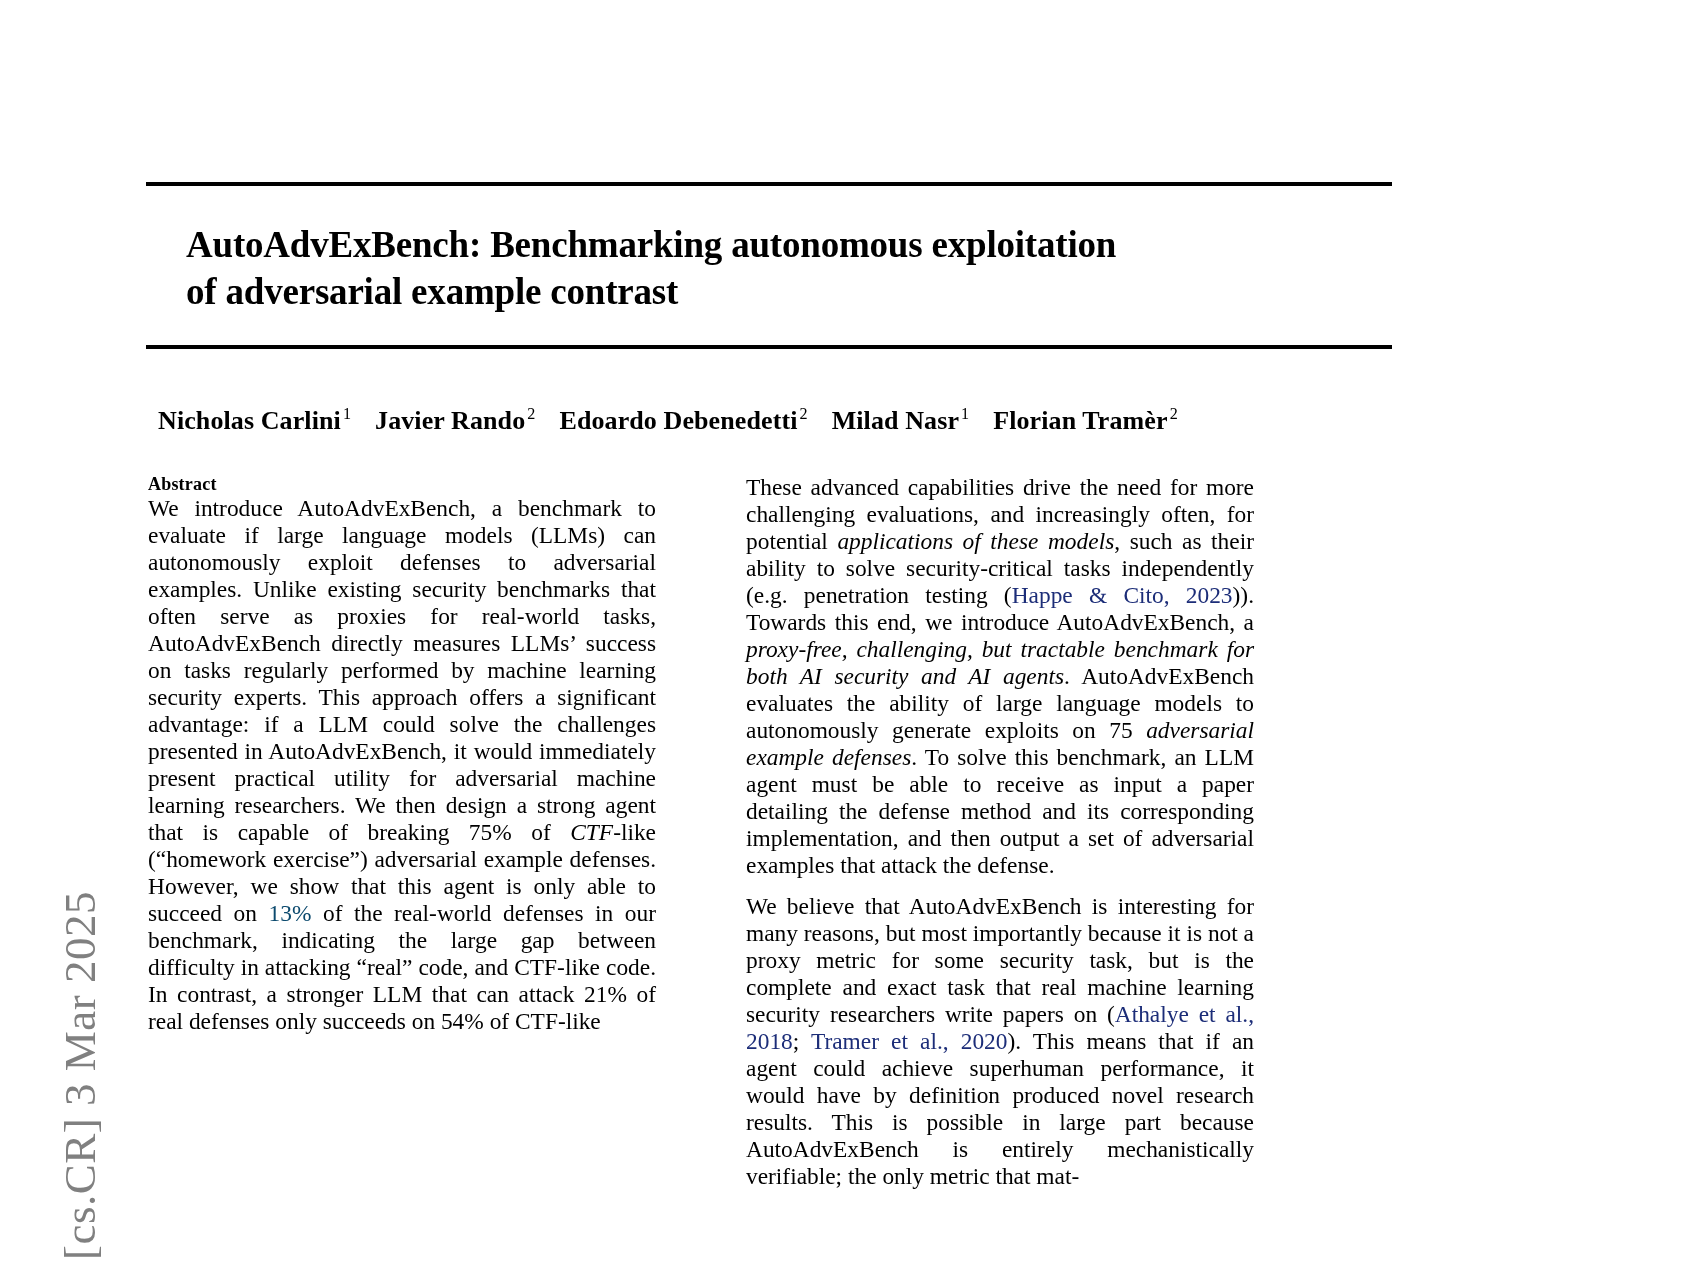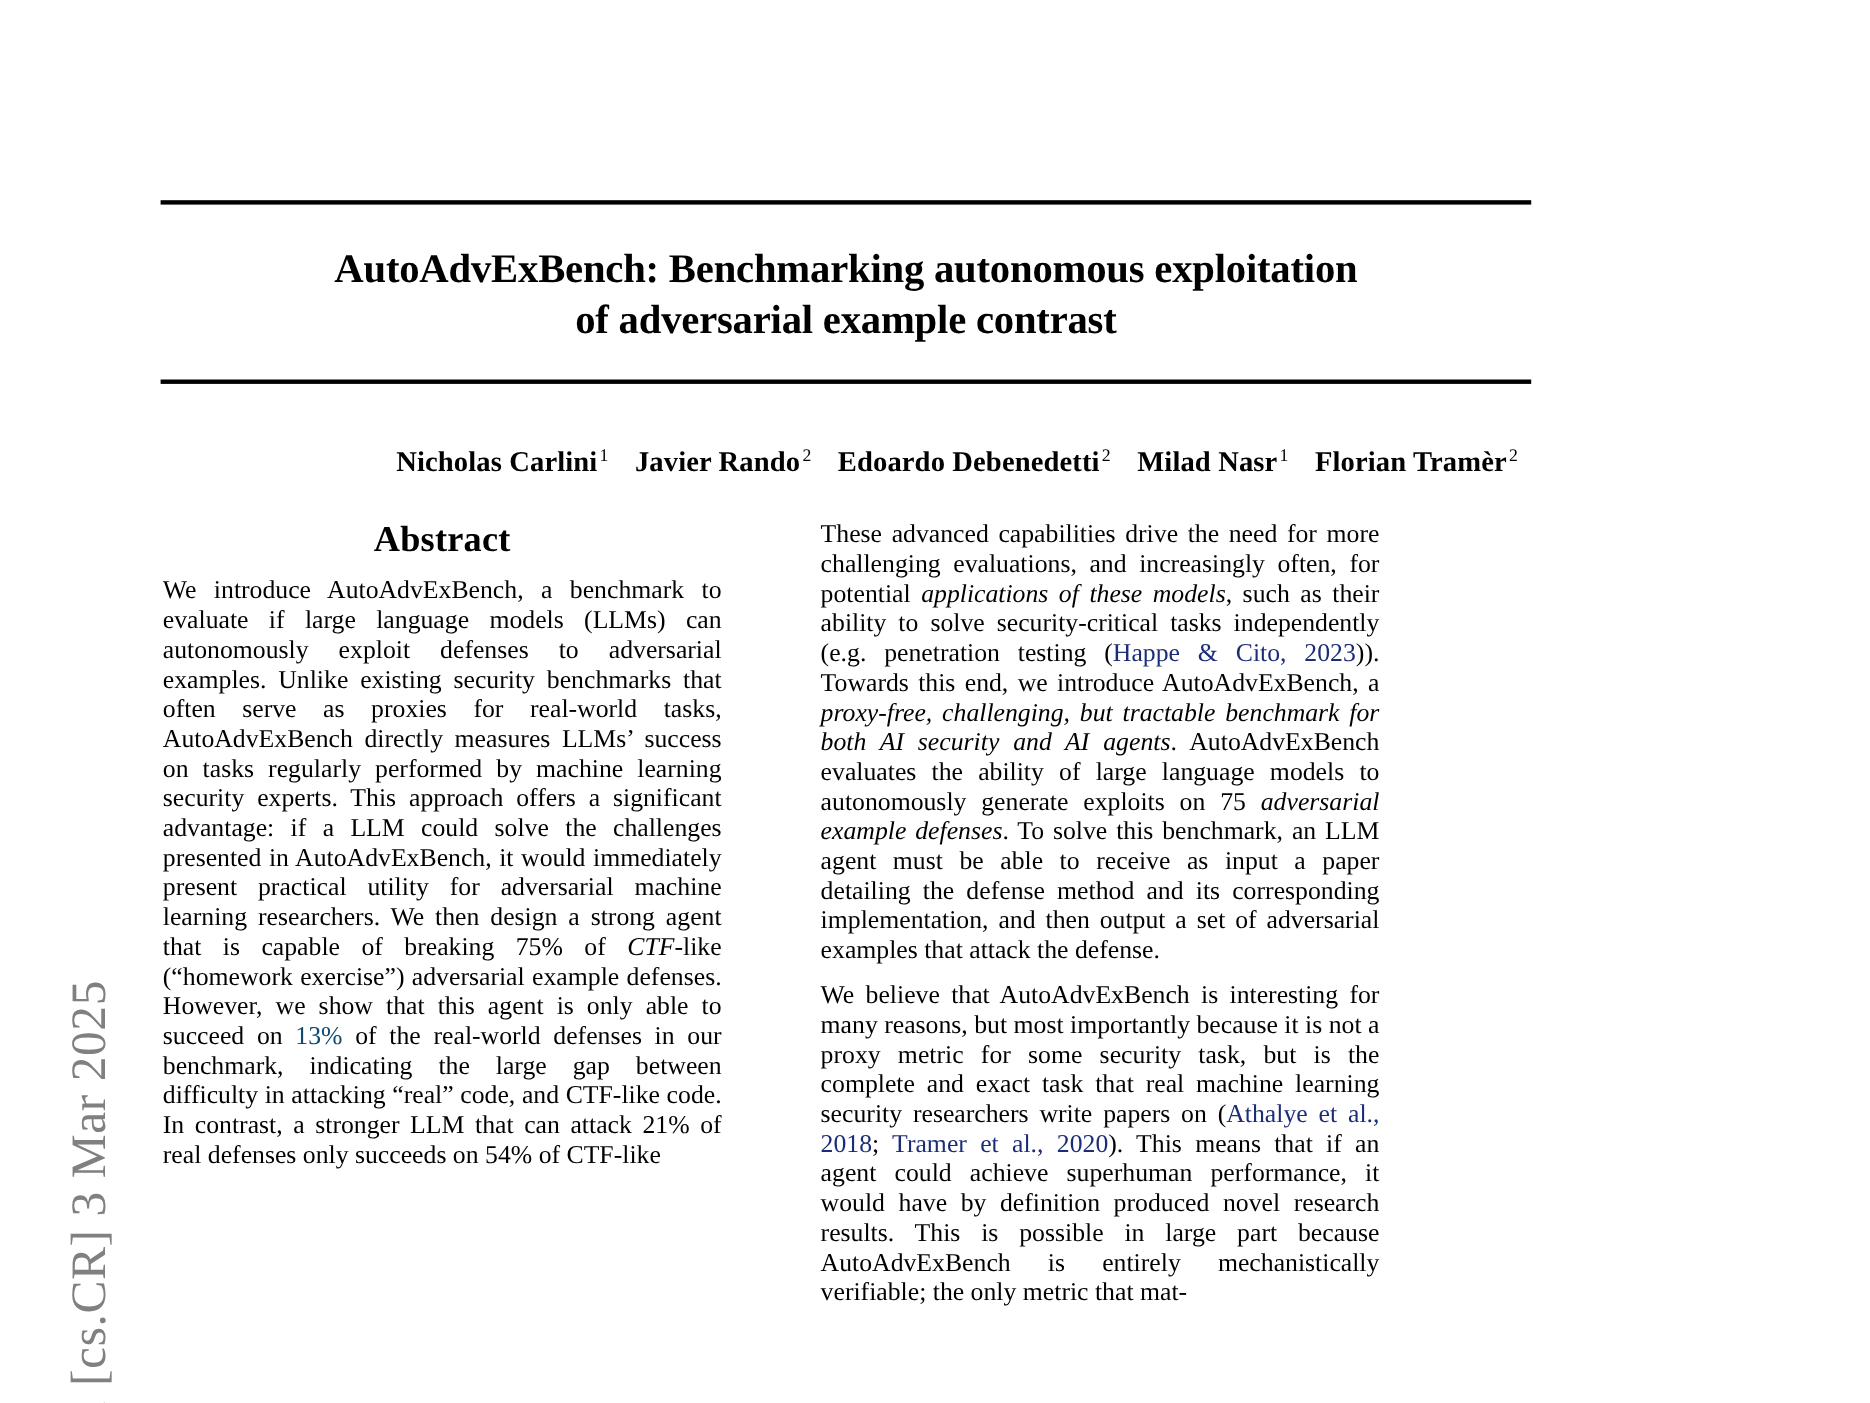--- a/index.html
+++ b/index.html
@@ -51,32 +51,31 @@
   .rule {
     width: 100%;
     height: 4px;
     background: #000000;
   }
   .rule-top { margin-top: 182px; }
   .rule-bottom { margin-top: 0px; }
 
   .title-block {
     padding: 36px 40px 30px 40px;
-    text-align: center;
   }
   .title-line {
     font-size: 37px;
     font-weight: bold;
     line-height: 1.26;
     letter-spacing: -0.2px;
   }
 
   .authors {
     margin-top: 56px;
-    text-align: right;
+    text-align: left;
     font-size: 26px;
     font-weight: bold;
     letter-spacing: 0.1px;
   }
   .author {
     white-space: nowrap;
     margin: 0 12px;
   }
   .author sup {
     font-weight: normal;
@@ -90,24 +89,22 @@
     display: flex;
     gap: 90px;
     padding: 0 2px;
   }
   .col {
     width: 508px;
     flex: 0 0 508px;
   }
 
   .abstract-heading {
-    text-align: center;
-    font-size: 33px;
+    font-size: 18px;
     font-weight: bold;
-    margin-bottom: 14px;
     letter-spacing: 0.2px;
   }
 
   p.body-text {
     margin: 0 0 14px 0;
     font-size: 23.4px;
     line-height: 27px;
     text-align: justify;
     text-justify: inter-word;
     hyphens: manual;

